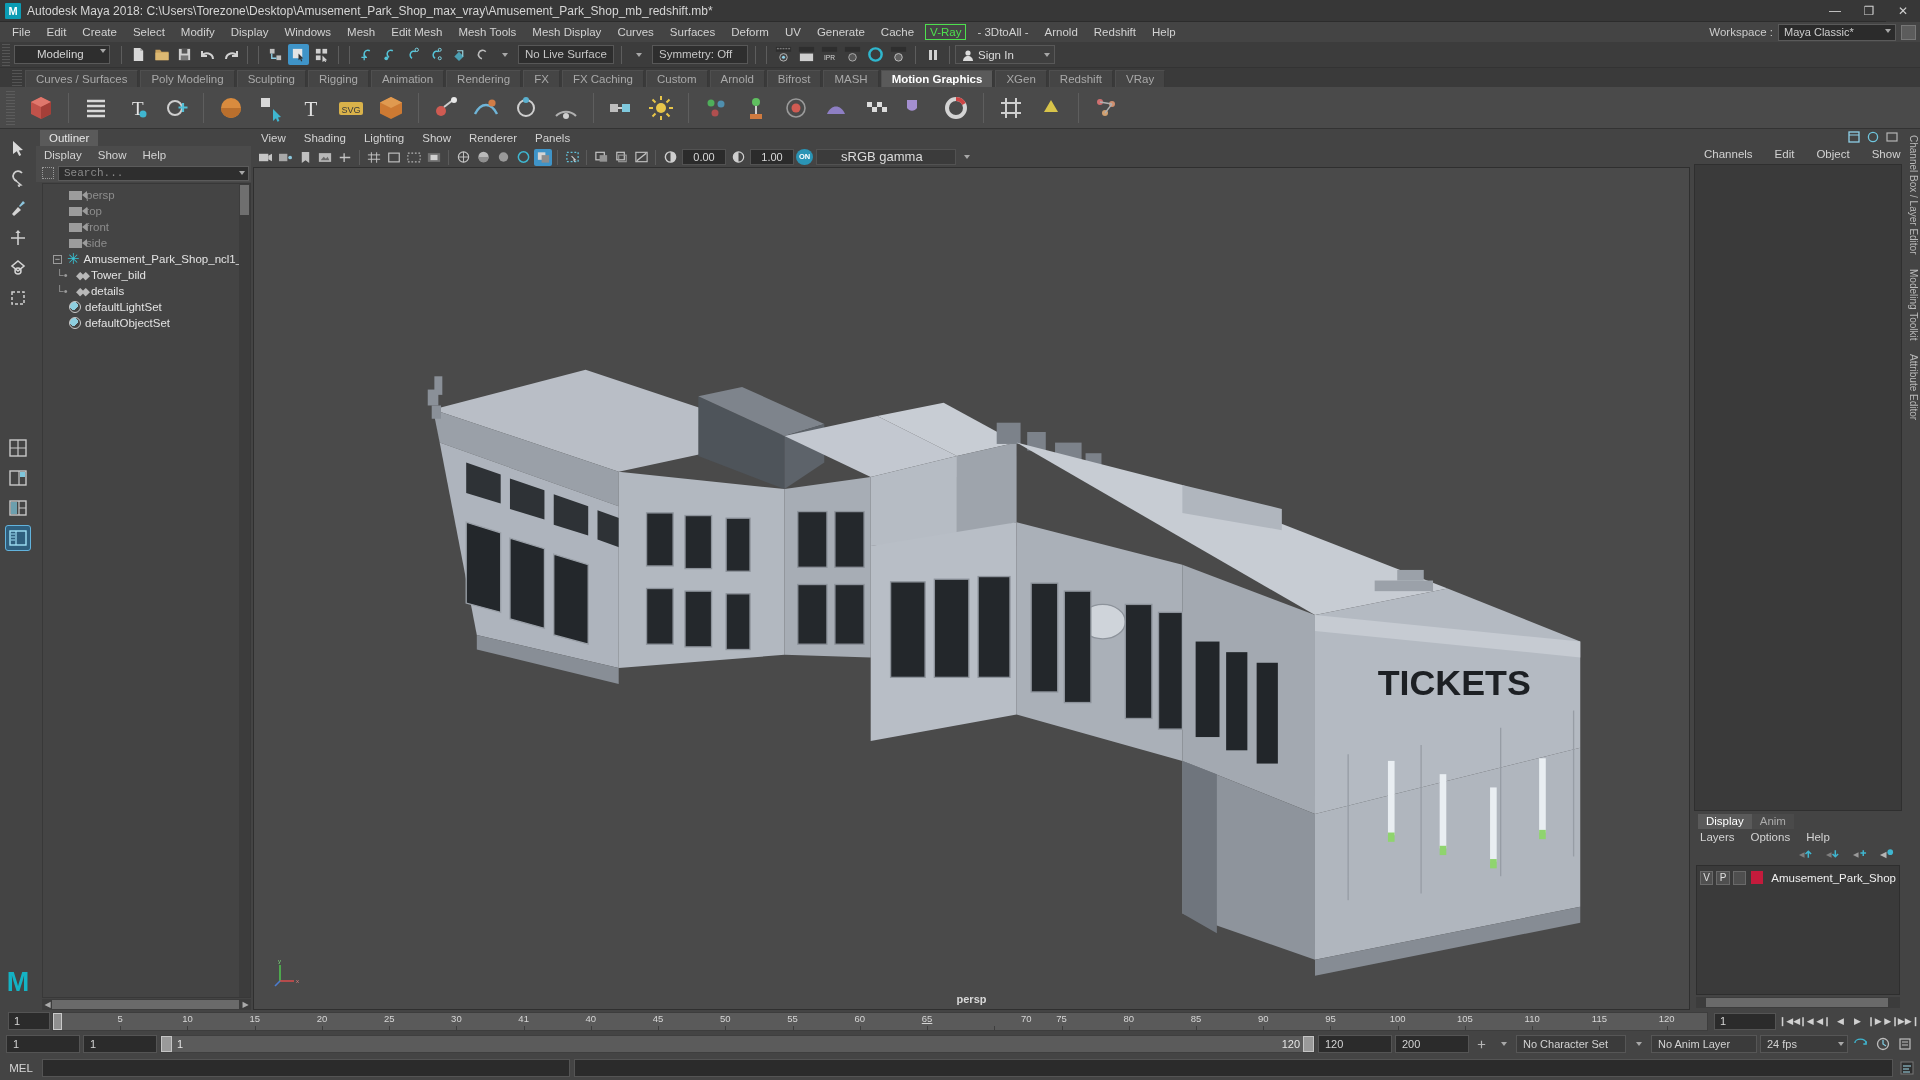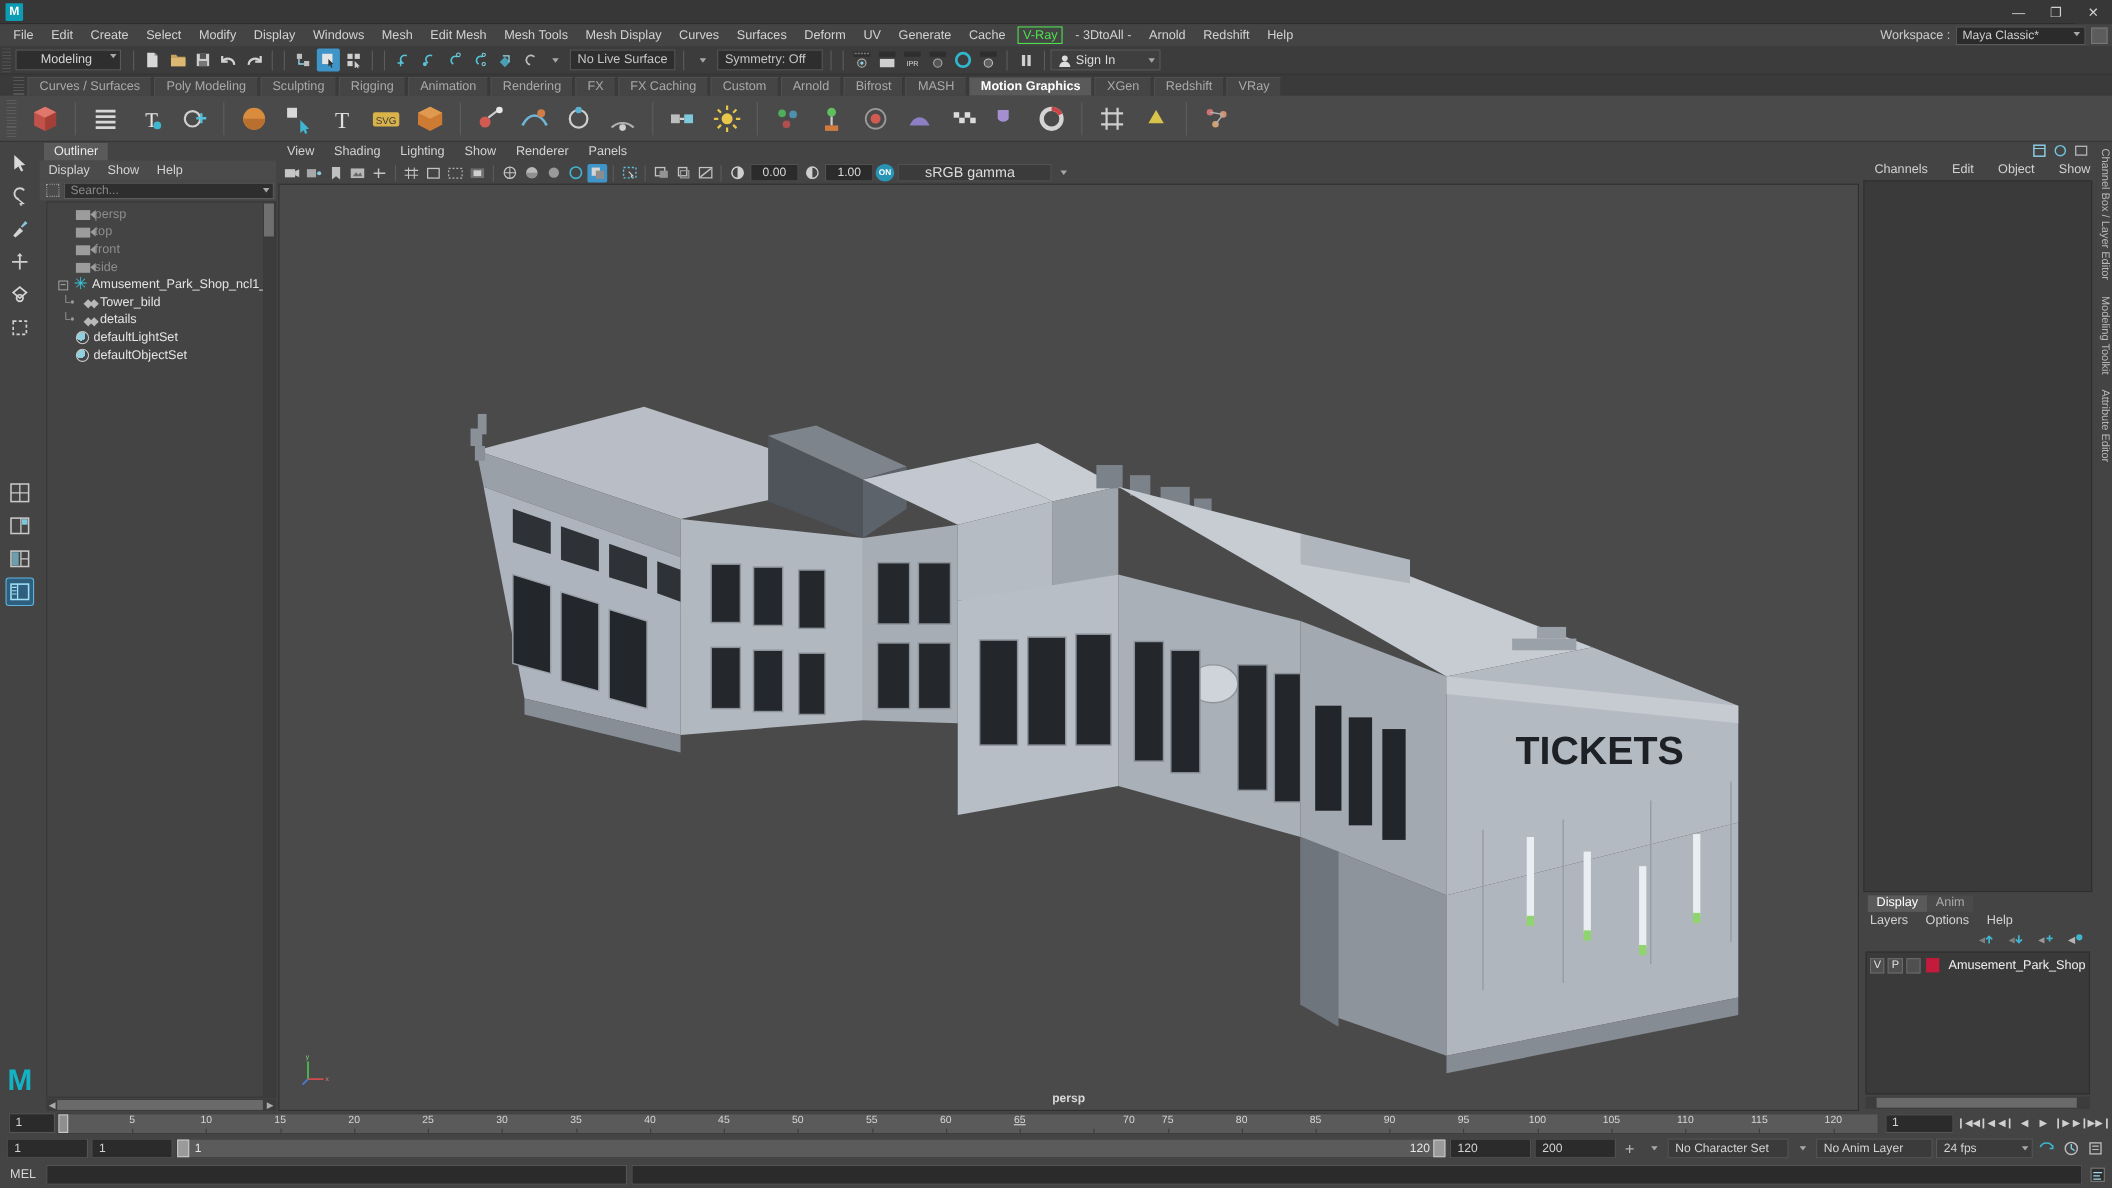--- a/index.html
+++ b/index.html
@@ -127,21 +127,21 @@
   .tcbtn.sel { background: #2f5f7e; border: 1px solid #62b3dd; }
   .tc-gap { height: 120px; }
   .tc-logo { margin-top: auto; margin-bottom: 14px; font-size: 27px; color: #14b3c4; font-weight: bold; line-height: 1; }
 
   
   .outliner { width: 215px; background: #444444; display: flex; flex-direction: column; flex: 0 0 215px; }
   .panel-tabrow { height: 17px; display: flex; align-items: flex-end; padding-left: 4px; }
   .panel-tab { background: #5a5a5a; color: #e8e8e8; font-size: 11.5px; padding: 0 9px; height: 16px; line-height: 16px; }
   .panel-menurow { height: 18px; display: flex; align-items: center; background: #4b4b4b; padding-left: 8px; gap: 16px; }
   .panel-menu { font-size: 11.5px; color: #d3d3d3; }
-  .searchrow { height: 18px; display: flex; align-items: center; background: #4b4b4b; padding: 0 2px 0 6px; gap: 4px; }
+  .searchrow { height: 18px; display: flex; align-items: center; background: #4b4b4b; padding: 0 2px 0 6px; gap: 4px; font-family: Liberation Mono, monospace; }
   .search-ico { width: 12px; height: 12px; border: 1px dotted #9a9a9a; }
   .search-input {
     flex: 1; height: 15px; background: #2e2e2e; border: 1px solid #5b5b5b; color: #8a8a8a;
     font-size: 11px; line-height: 13px; padding-left: 5px; position: relative;
   }
   .search-arw { position: absolute; right: 3px; top: 4px; }
   .tree {
     flex: 1; background: #444444; border: 1px solid #383838; margin: 1px 0 0 6px;
     overflow: hidden; position: relative; padding-top: 3px;
   }
@@ -264,20 +264,21 @@
 
   svg { display: block; }
 </style>
 </head>
 <body>
 
 <div class="app">
 
   <div class="titlebar">
     <div class="title-logo">M</div>
+    <div class="title-text">Autodesk Maya 2018: C:\Users\Torezone\Desktop\Amusement_Park_Shop_max_vray\Amusement_Park_Shop_mb_redshift.mb*</div>
     <div class="win-btns">
       <div class="win-btn">—</div>
       <div class="win-btn">❐</div>
       <div class="win-btn">✕</div>
     </div>
   </div>
 
   <div class="menubar" id="menubar">
     <div class="menu-item">File</div>
       <div class="menu-item">Edit</div>
@@ -1212,21 +1213,21 @@
         <span class="tick" style="left: 8.13008%; transform: translateX(-50%);">10</span>
         <span class="tickmark" style="left: 8.13008%;"></span>
         <span class="tick" style="left: 12.1951%; transform: translateX(-50%);">15</span>
         <span class="tickmark" style="left: 12.1951%;"></span>
         <span class="tick" style="left: 16.2602%; transform: translateX(-50%);">20</span>
         <span class="tickmark" style="left: 16.2602%;"></span>
         <span class="tick" style="left: 20.3252%; transform: translateX(-50%);">25</span>
         <span class="tickmark" style="left: 20.3252%;"></span>
         <span class="tick" style="left: 24.3902%; transform: translateX(-50%);">30</span>
         <span class="tickmark" style="left: 24.3902%;"></span>
-        <span class="tick" style="left: 28.4553%; transform: translateX(-50%);">35</span>
+        <span class="tick" style="left: 28.4553%; transform: translateX(-50%);">41</span>
         <span class="tickmark" style="left: 28.4553%;"></span>
         <span class="tick" style="left: 32.5203%; transform: translateX(-50%);">40</span>
         <span class="tickmark" style="left: 32.5203%;"></span>
         <span class="tick" style="left: 36.5854%; transform: translateX(-50%);">45</span>
         <span class="tickmark" style="left: 36.5854%;"></span>
         <span class="tick" style="left: 40.6504%; transform: translateX(-50%);">50</span>
         <span class="tickmark" style="left: 40.6504%;"></span>
         <span class="tick" style="left: 44.7154%; transform: translateX(-50%);">55</span>
         <span class="tickmark" style="left: 44.7154%;"></span>
         <span class="tick" style="left: 48.7805%; transform: translateX(-50%);">60</span>

